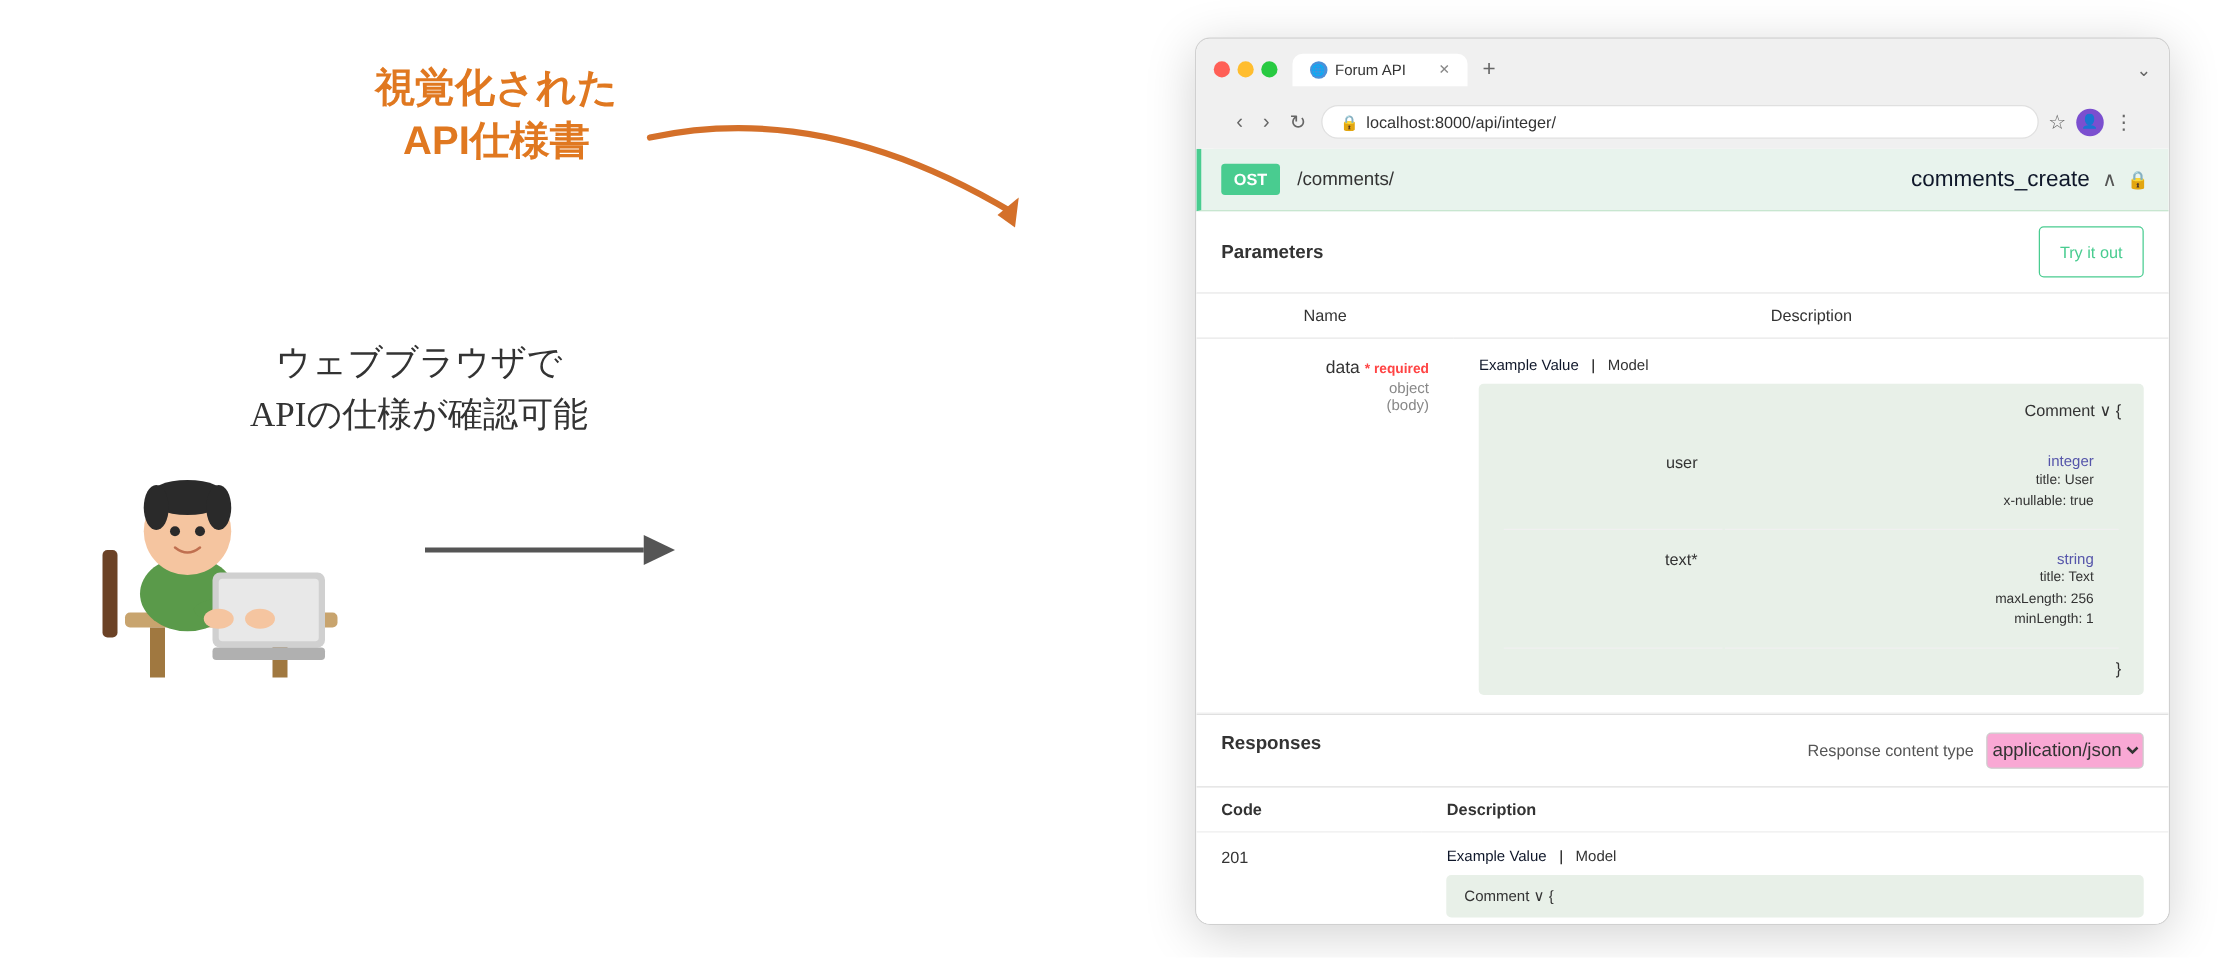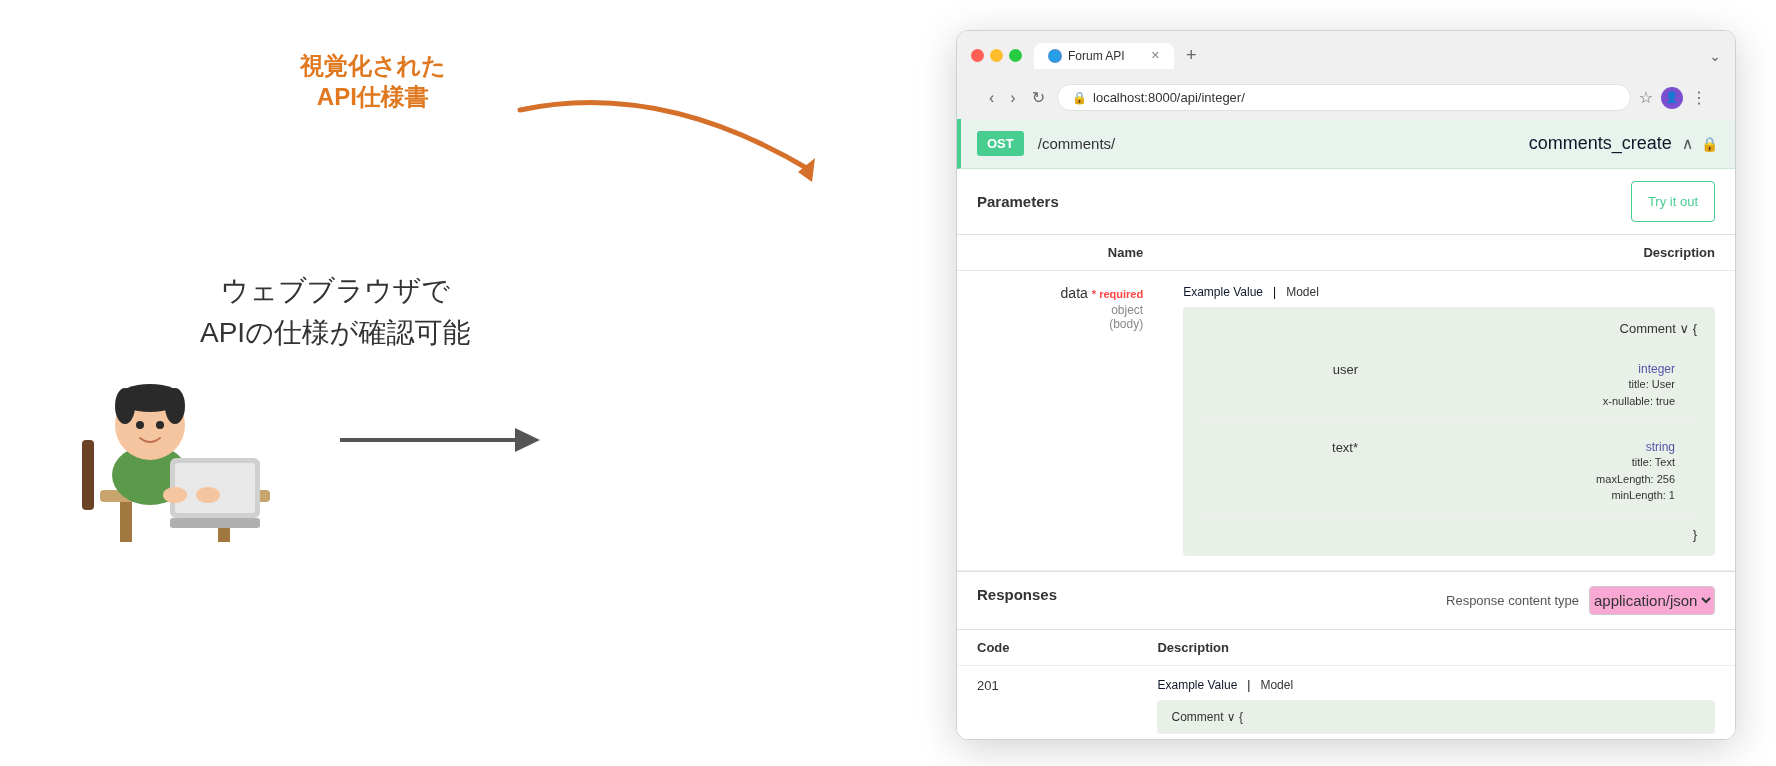--- a/index.html
+++ b/index.html
@@ -30,36 +30,37 @@
       flex-shrink: 0;
       position: relative;
       height: 100%;
     }
 
     
     .label-top {
       position: absolute;
       top: 20px;
       left: 260px;
-      font-size: 24px;
+      font-size: 32px;
       font-weight: bold;
       color: #e07820;
       line-height: 1.3;
       text-align: center;
     }
 
     .label-middle {
       position: absolute;
       top: 240px;
       left: 160px;
       font-size: 28px;
       font-weight: normal;
       color: #333;
       line-height: 1.5;
       text-align: center;
+      font-family: Liberation Serif, serif;
     }
 
     
     .curved-arrow {
       position: absolute;
       top: 60px;
       left: 420px;
       width: 400px;
       height: 120px;
     }
@@ -308,24 +309,24 @@
     }
 
     
     .params-table {
       width: 100%;
       background: #fff;
       border-collapse: collapse;
     }
 
     .params-table th {
-      text-align: right;
+      text-align: center;
       padding: 10px 20px;
       font-size: 13px;
-      font-weight: 700;
+      font-weight: 400;
       color: #333;
       border-bottom: 1px solid #e8e8e8;
       background: #fff;
       margin-left: 42px;
     }
 
     .params-table td {
       padding: 14px 20px;
       vertical-align: top;
       border-bottom: 1px solid #f0f0f0;

